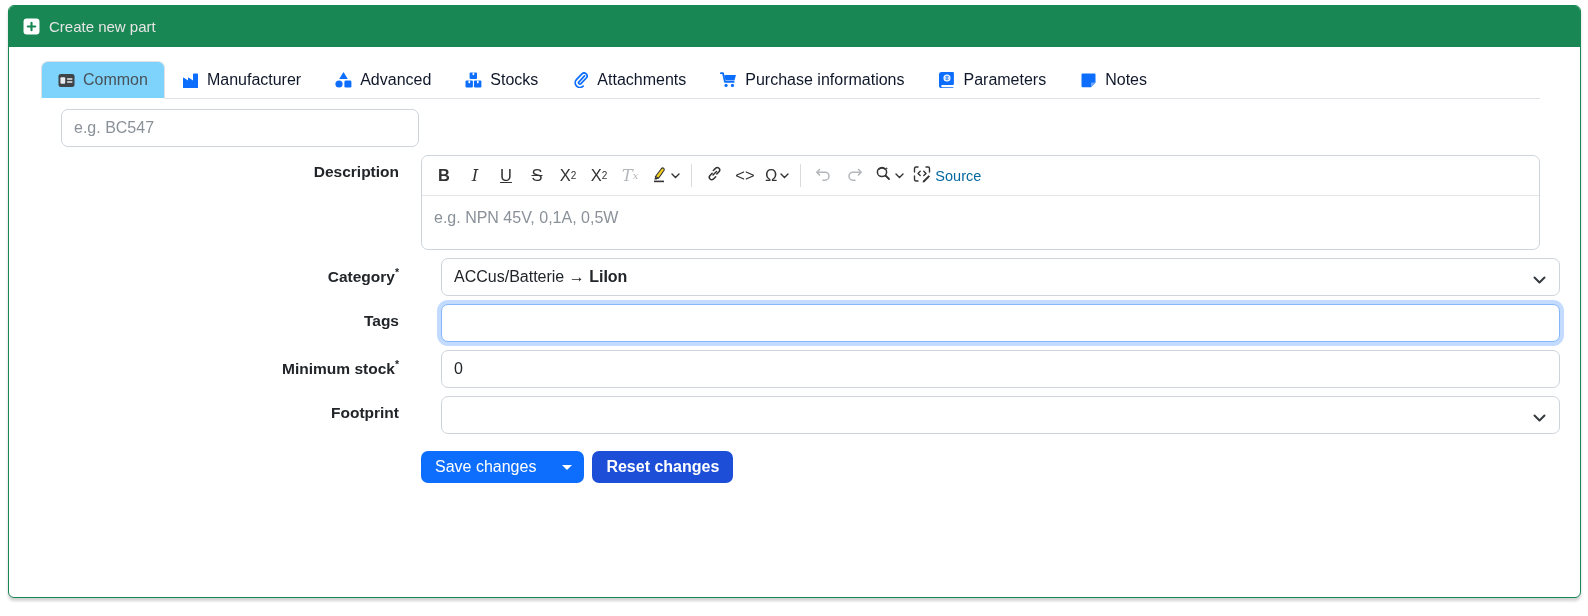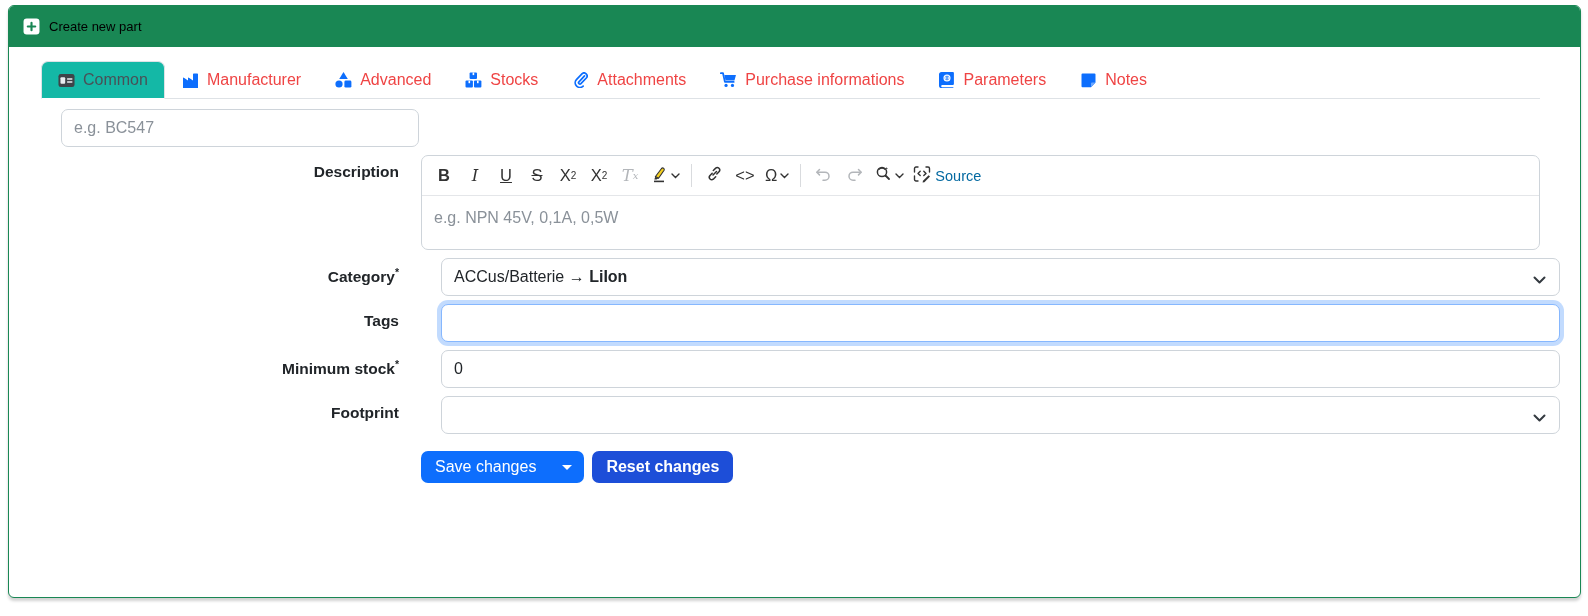--- a/index.html
+++ b/index.html
@@ -4,36 +4,36 @@
 <style>
   * { box-sizing: border-box; margin: 0; padding: 0; }
   html,body { width:1588px; height:616px; background:#fff; font-family:"Liberation Sans", sans-serif; }
   .card {
     margin:5px 7px 0 8px; height:593px;
     border:1px solid #198754; border-radius:6px;
     box-shadow:0 3px 3px rgba(0,0,0,.18);
     background:#fff; overflow:hidden;
   }
   .card-header {
-    background:#198754; color:#000000; height:41px;
+    background:#198754; color:#e5e5e5; height:41px;
     display:flex; align-items:center; gap:9px; padding:0 14px;
-    font-size:13px;
+    font-size:15px;
   }
   .card-body { padding:14px 40px 40px 32px; }
 
   
   .nav-tabs { display:flex; border-bottom:1px solid #dee2e6; }
   .tab {
     display:flex; align-items:center; gap:8px;
     padding:9px 16px; margin-bottom:-1px; cursor:pointer;
-    font-size:16px; color:#ef4444;
+    font-size:16px; color:#0f172a;
     border:1px solid transparent; border-radius:7px 7px 0 0;
     white-space:nowrap;
   }
-  .tab.active { color:#495057; background:#14b8a6; border-color:#dee2e6 #dee2e6 #fff; }
+  .tab.active { color:#495057; background:#7dd3fc; border-color:#dee2e6 #dee2e6 #fff; }
   .ticon { display:inline-flex; width:17px; height:17px; align-items:center; justify-content:center; }
 
   
   .form { margin-top:10px; display:flex; flex-direction:column; gap:8px; }
   .frow { display:grid; grid-template-columns:358px 1fr; column-gap:22px; align-items:start; }
   .flabel { text-align:right; font-weight:700; color:#212529; font-size:15.5px; padding-top:8px; }
   .flabel sup { font-size:10.5px; font-weight:700; }
   .form-control {
     width:100%; height:38px; border:1px solid #ced4da; border-radius:7px;
     padding:6px 12px; font-size:16px; color:#212529; background:#fff;

